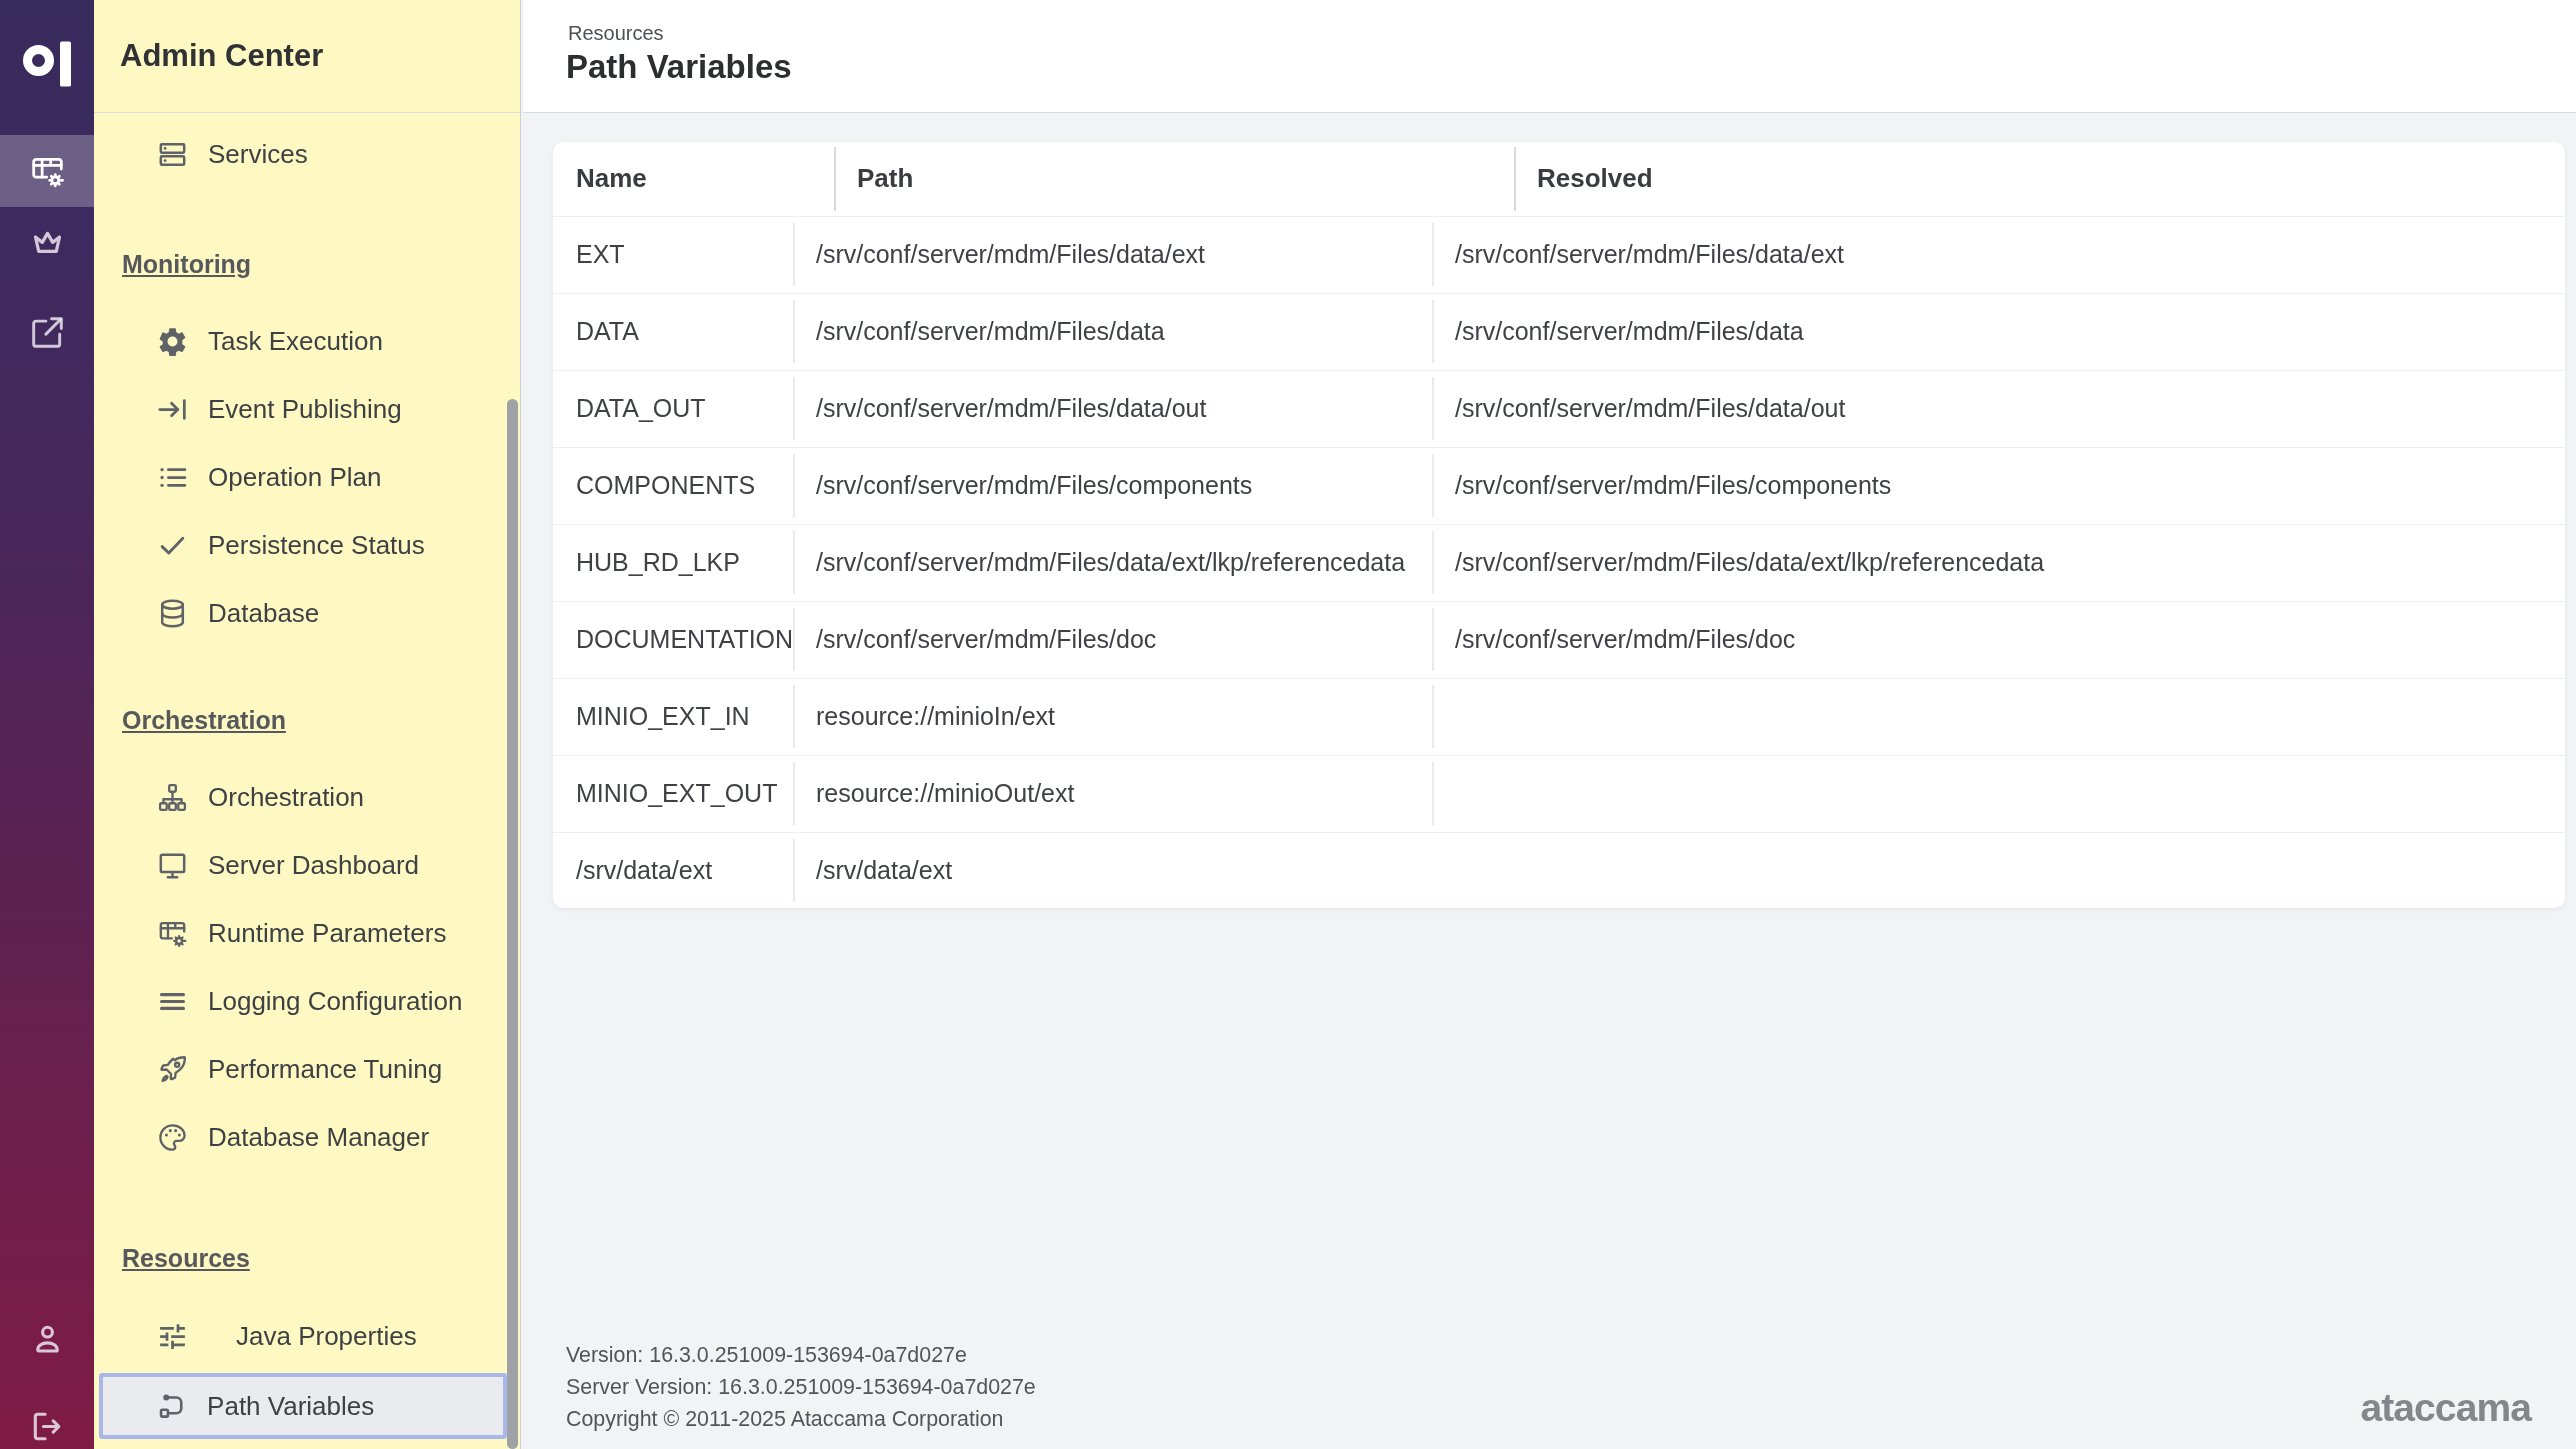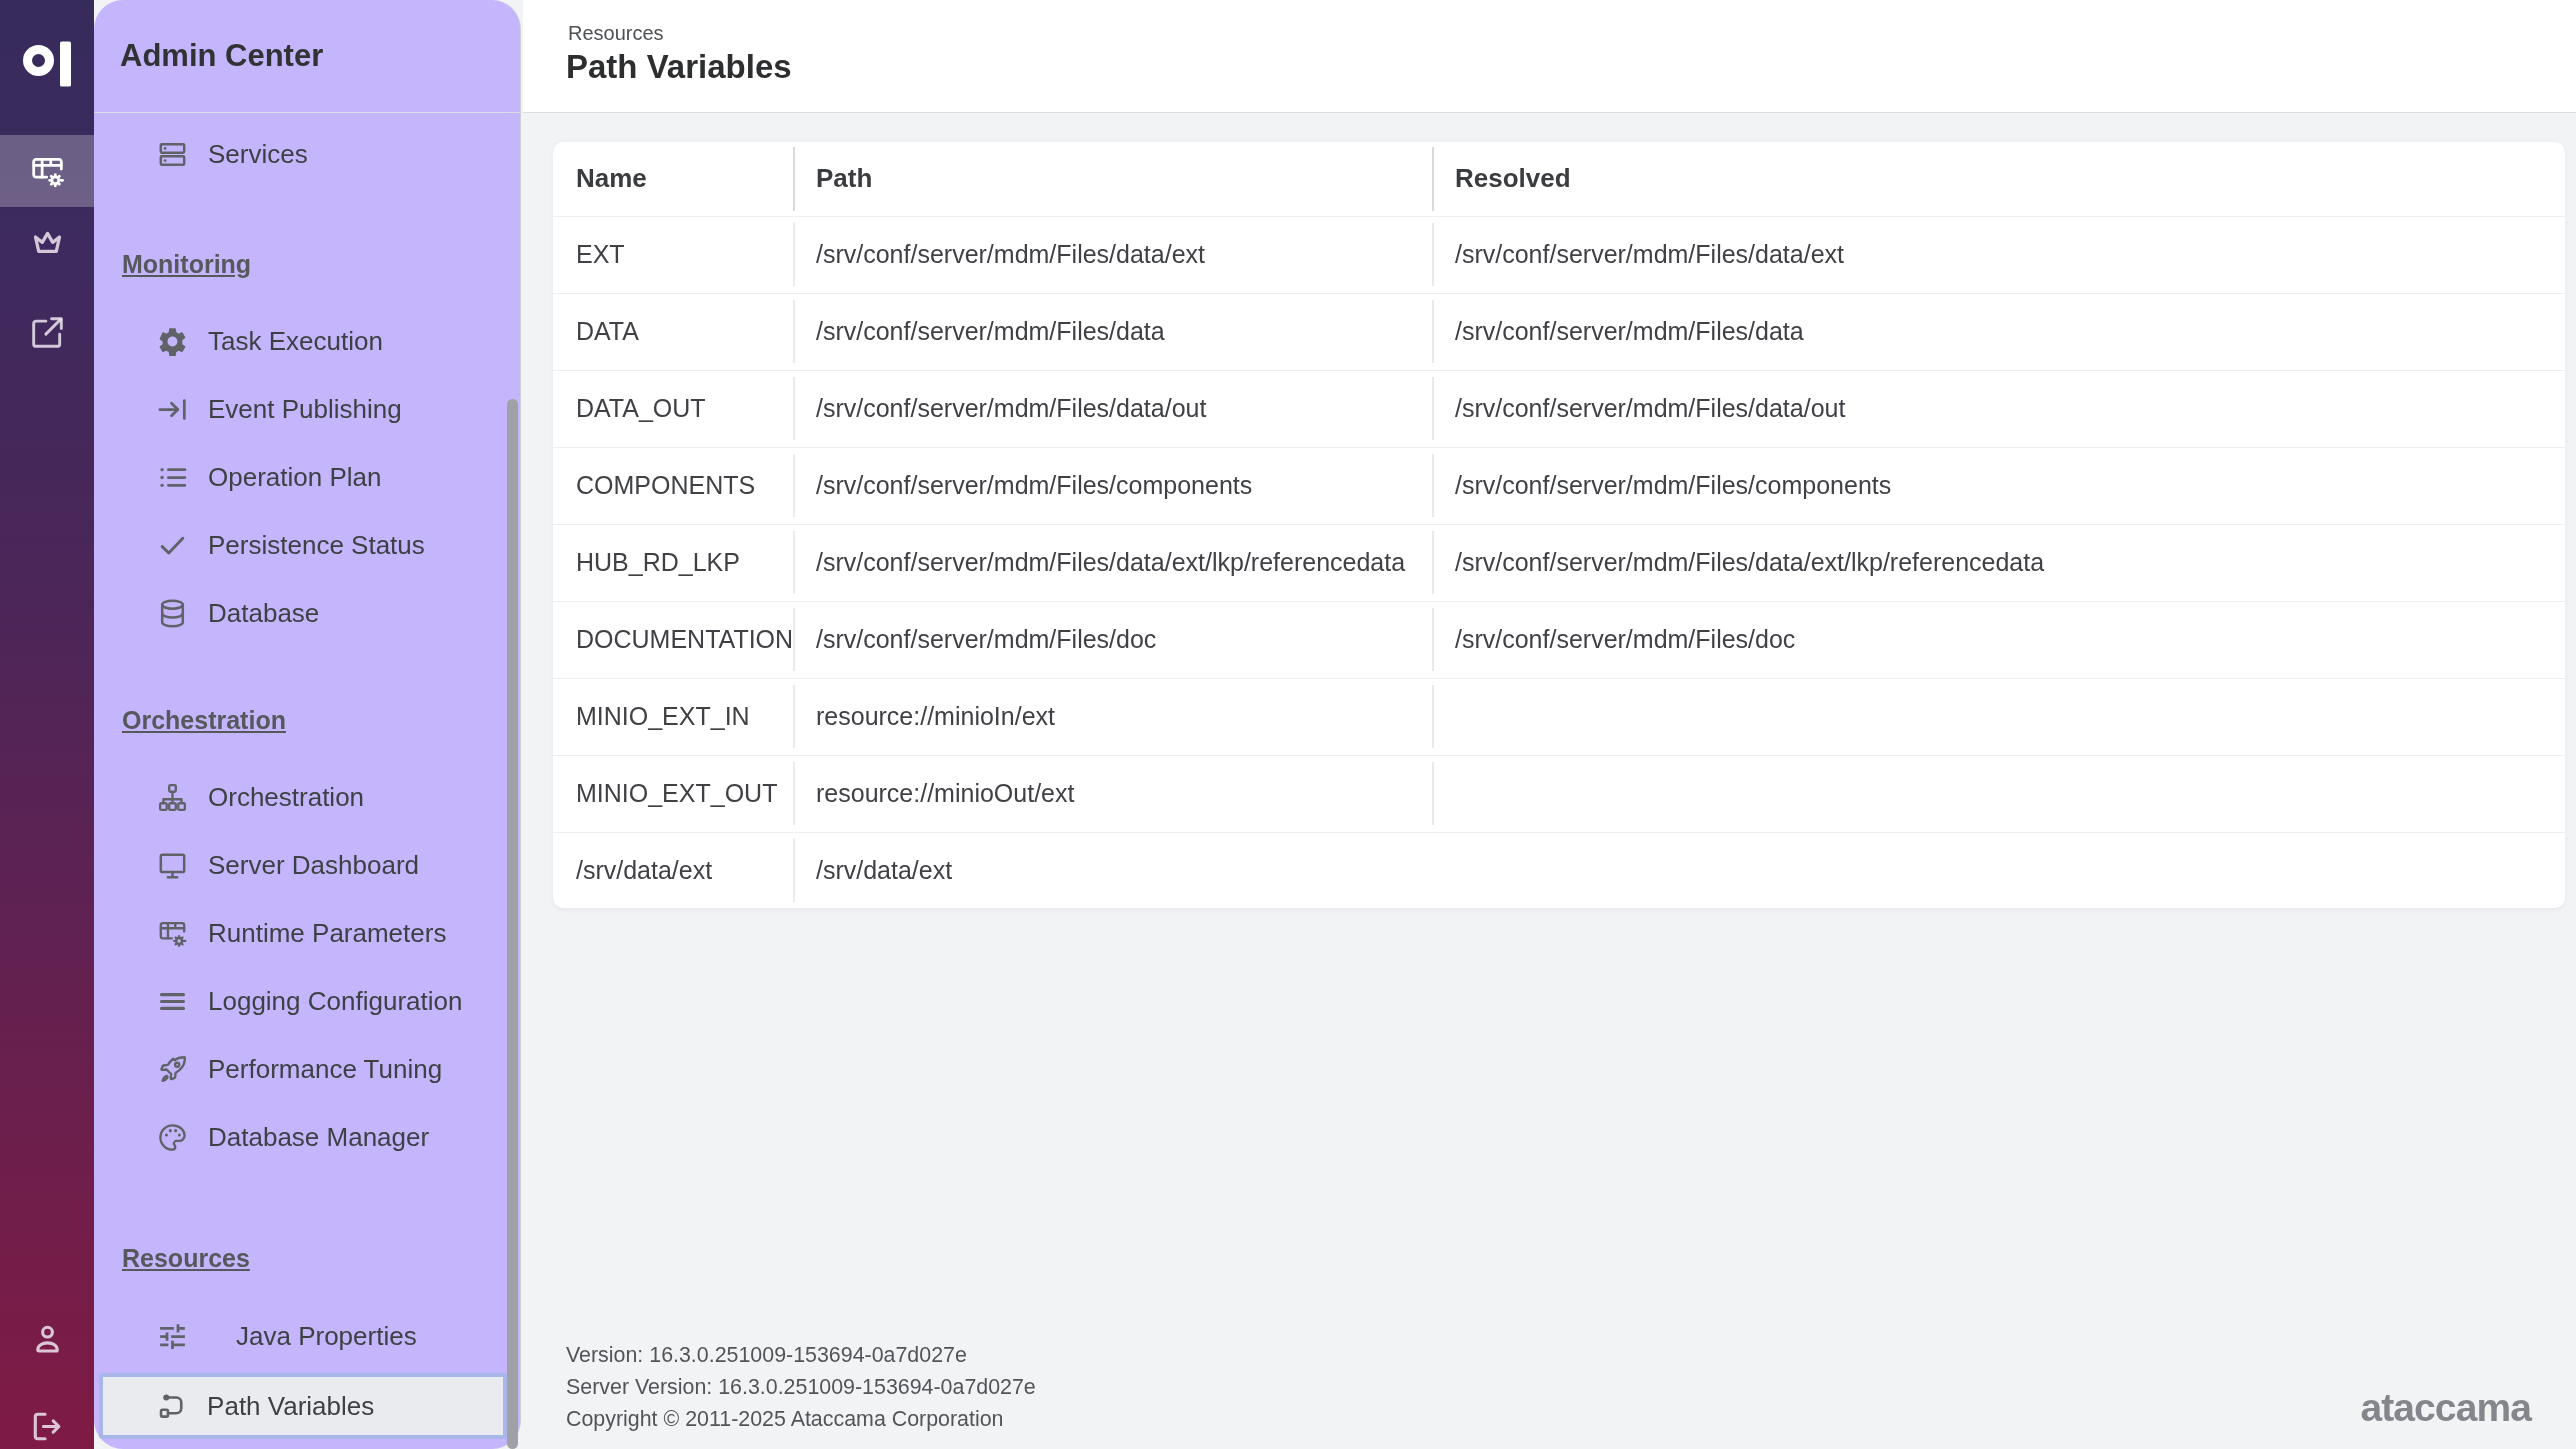--- a/index.html
+++ b/index.html
@@ -15,22 +15,22 @@
   .logo-circle { width:31px; height:31px; border:9.4px solid #fff; border-radius:50%; }
   .logo-bar { width:11px; height:45px; background:#fff; border-radius:1.7px; margin-left:5.1px; transform:translateY(-3.4px); }
   .rail-tile { width:94px; height:72px; display:flex; align-items:center; justify-content:center;
                color:rgba(236,228,240,0.85); cursor:pointer; }
   .rail-tile.active { background:rgba(255,255,255,0.25); color:#ffffff; }
   .rail-tile.push { margin-top:17px; }
   .rail-bottom { position:absolute; bottom:-13.7px; left:0; width:94px; display:flex; flex-direction:column; gap:15.4px; }
   .rail svg { width:39px; height:39px; }
 
   
-  .sidebar { position:absolute; left:94px; top:0; width:427px; height:1449px; background:#c4b5fd;
-             border-right:1.7px solid #ccd0d5; z-index:4;border-radius:29px; }
+  .sidebar { position:absolute; left:94px; top:0; width:427px; height:1449px; background:#fef9c3;
+             border-right:1.7px solid #ccd0d5; z-index:4; }
   .sidebar-title { height:113px; display:flex; align-items:center; padding-left:26px;
                    font-size:31px; font-weight:700; color:#303234; border-bottom:1.7px solid #d9dce0; }
   .nav { position:relative; }
   .nav-item { height:68px; display:flex; align-items:center; padding-left:62px; gap:19px;
               font-size:26px; color:#3e4144; cursor:pointer; }
   .nav-item svg { width:33px; height:33px; flex:0 0 33px; color:#5f6368; }
   .nav-section { height:31px; display:flex; align-items:center; padding-left:28px;
                  font-size:25px; font-weight:600; color:#56585c;text-decoration:underline; }
   .m-services { margin-top:7.7px; }
   .m-monitoring { margin-top:60px; }
@@ -46,21 +46,21 @@
   
   .main-header { position:absolute; left:523px; right:0; top:0; height:113px; background:#fff;
                  border-bottom:1.7px solid #d9dce0; }
   .breadcrumb { position:absolute; left:45px; top:22px; font-size:20px; color:#4d5054; }
   .page-title { position:absolute; left:43px; top:48px; font-size:33px; font-weight:700; color:#2c2e30; }
   .content { position:absolute; left:523px; right:0; top:115px; bottom:0; background:#f2f3f5; }
 
   .card { position:absolute; left:30px; top:26.6px; width:2012px; height:766px; background:#fff;
           border-radius:10.3px; box-shadow:0 1.7px 5.1px rgba(25,28,33,0.05); overflow:hidden; }
   .thead, .trow { display:grid; grid-template-columns:240px 639px 1fr; }
-  .thead { height:74px; }
+  .thead { height:74px;gap:41px; }
   .trow { height:77px; border-top:1.7px solid #edeff2; }
   .cell { display:flex; align-items:center; padding-left:23px; padding-right:17px;
           font-size:25px; color:#3f4145; position:relative; white-space:nowrap; overflow:hidden; }
   .thead .cell { font-size:26px; font-weight:600; color:#3a3c3f; }
   .cell + .cell::before { content:''; position:absolute; left:0; top:6.9px; bottom:6.9px; width:1.7px; background:#e8eaee; }
   .thead .cell + .cell::before { background:#d7dade; top:5.1px; bottom:5.1px; }
 
   .page-footer { position:absolute; left:43px; bottom:13.7px; font-size:21.4px; line-height:32px; color:#515458; }
   .brand { position:absolute; right:45px; bottom:19px; font-size:39px; font-weight:700;
            color:#85868c; letter-spacing:-0.9px; }

